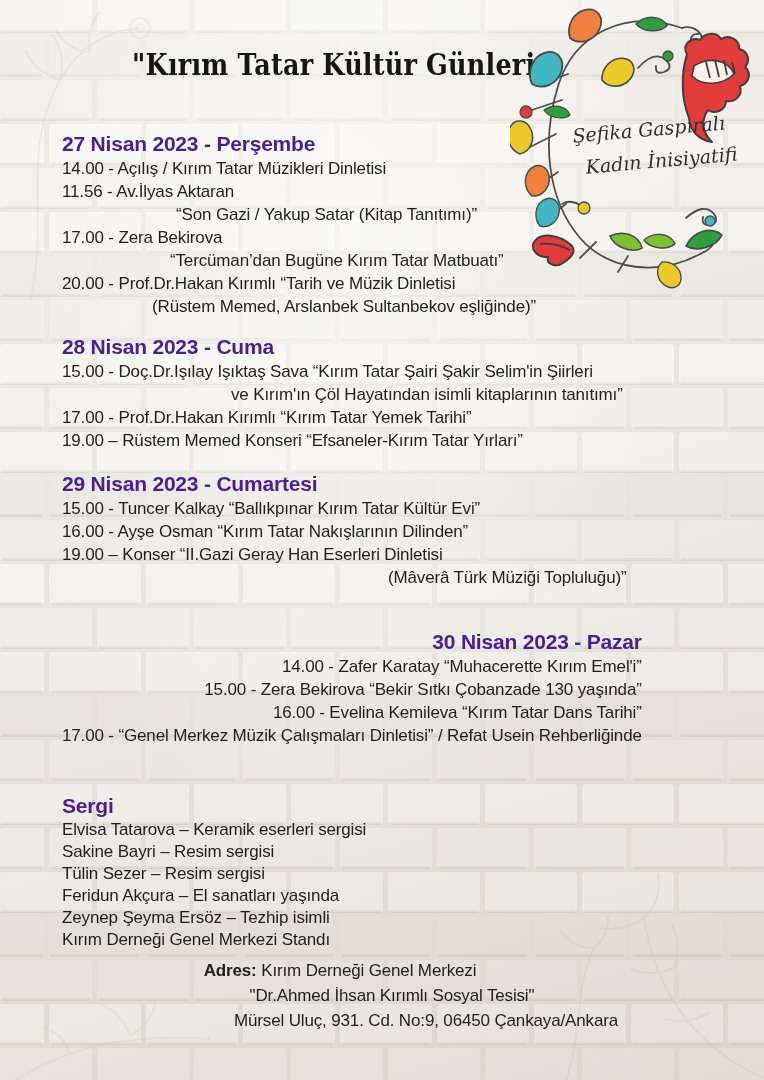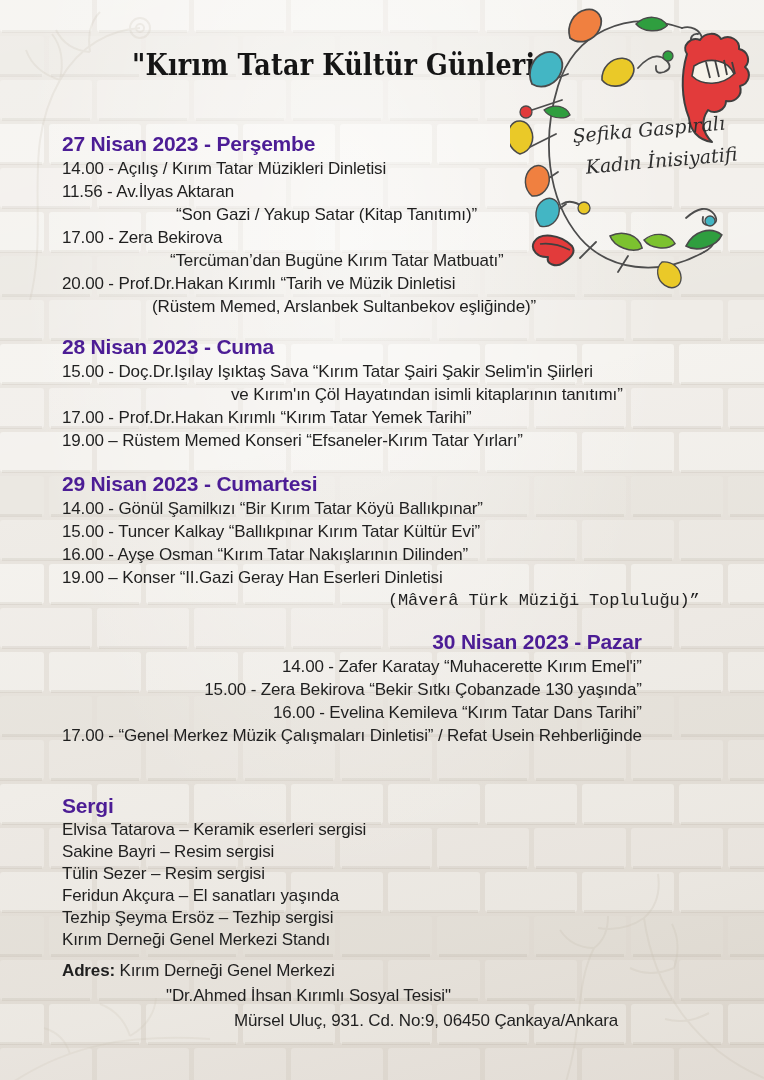--- a/index.html
+++ b/index.html
@@ -38,21 +38,21 @@
   .section h2{
     margin:0; font-size:21px; line-height:27px; font-weight:700; color:#4c1d95;
     letter-spacing:-.2px;
   }
   .line{font-size:17px; line-height:23px; letter-spacing:-.15px;}
   .list .line{line-height:22px;}
   .addr .line{line-height:25px;}
   .b{font-weight:700;}
   .ind90{padding-left:90px;} .ind104{padding-left:104px;} .ind108{padding-left:108px;}
   .ind114{padding-left:114px;} .ind169{padding-left:169px;} .ind172{padding-left:172px;}
-  .ind326{padding-left:326px;font-family:Liberation Mono, monospace;}
+  .ind326{padding-left:326px;}
 </style>
 </head>
 <body>
 
 <div class="poster">
 
   <svg class="wall-svg" id="wall" width="764" height="1080">
       <rect x="-97" y="-8" width="92" height="40" rx="3" fill="#f4f2ee"></rect>
       <rect x="-95" y="30" width="88" height="3" fill="rgba(130,118,100,0.10)"></rect>
       <rect x="0" y="-8" width="92" height="40" rx="3" fill="#f4f2ee"></rect>
@@ -720,44 +720,43 @@
   <div class="section" style="top:333px;">
     <h2>28 Nisan 2023 - Cuma</h2>
     <div class="line">15.00 - Doç.Dr.Işılay Işıktaş Sava “Kırım Tatar Şairi Şakir Selim'in Şiirleri</div>
     <div class="line ind169">ve Kırım'ın Çöl Hayatından isimli kitaplarının tanıtımı”</div>
     <div class="line">17.00 - Prof.Dr.Hakan Kırımlı “Kırım Tatar Yemek Tarihi”</div>
     <div class="line">19.00 – Rüstem Memed Konseri “Efsaneler-Kırım Tatar Yırları”</div>
   </div>
 
   <div class="section" style="top:470px;">
     <h2>29 Nisan 2023 - Cumartesi</h2>
-    <div class="line">14.00 - Gönül Şamilkızı “Bir Kırım Tatar Köyü Ballıkpınar”</div>
     <div class="line">15.00 - Tuncer Kalkay “Ballıkpınar Kırım Tatar Kültür Evi”</div>
     <div class="line">16.00 - Ayşe Osman “Kırım Tatar Nakışlarının Dilinden”</div>
     <div class="line">19.00 – Konser “II.Gazi Geray Han Eserleri Dinletisi</div>
     <div class="line ind326">(Mâverâ Türk Müziği Topluluğu)”</div>
   </div>
 
   <div class="section" style="top:628px;text-align:right;">
     <h2>30 Nisan 2023 - Pazar</h2>
     <div class="line">14.00 - Zafer Karatay “Muhacerette Kırım Emel'i”</div>
     <div class="line">15.00 - Zera Bekirova “Bekir Sıtkı Çobanzade 130 yaşında”</div>
     <div class="line">16.00 - Evelina Kemileva “Kırım Tatar Dans Tarihi”</div>
     <div class="line">17.00 - “Genel Merkez Müzik Çalışmaları Dinletisi” / Refat Usein Rehberliğinde</div>
   </div>
 
   <div class="section list" style="top:760px;margin-top:32px;">
     <h2>Sergi</h2>
     <div class="line">Elvisa Tatarova – Keramik eserleri sergisi</div>
     <div class="line">Sakine Bayri – Resim sergisi</div>
     <div class="line">Tülin Sezer – Resim sergisi</div>
     <div class="line">Feridun Akçura – El sanatları yaşında</div>
-    <div class="line">Tezhip Şeyma Ersöz – Tezhip sergisi</div>
+    <div class="line">Zeynep Şeyma Ersöz – Tezhip isimli</div>
     <div class="line">Kırım Derneği Genel Merkezi Standı</div>
   </div>
 
-  <div class="section addr" style="top:958px;">
+  <div class="section addr" style="top:958px;text-align:center;">
     <div class="line"><span class="b">Adres:</span><span> Kırım Derneği Genel Merkezi</span></div>
     <div class="line ind104">"Dr.Ahmed İhsan Kırımlı Sosyal Tesisi"</div>
     <div class="line ind172">Mürsel Uluç, 931. Cd. No:9, 06450 Çankaya/Ankara</div>
   </div>
 
 </div>
 
 </body></html>

